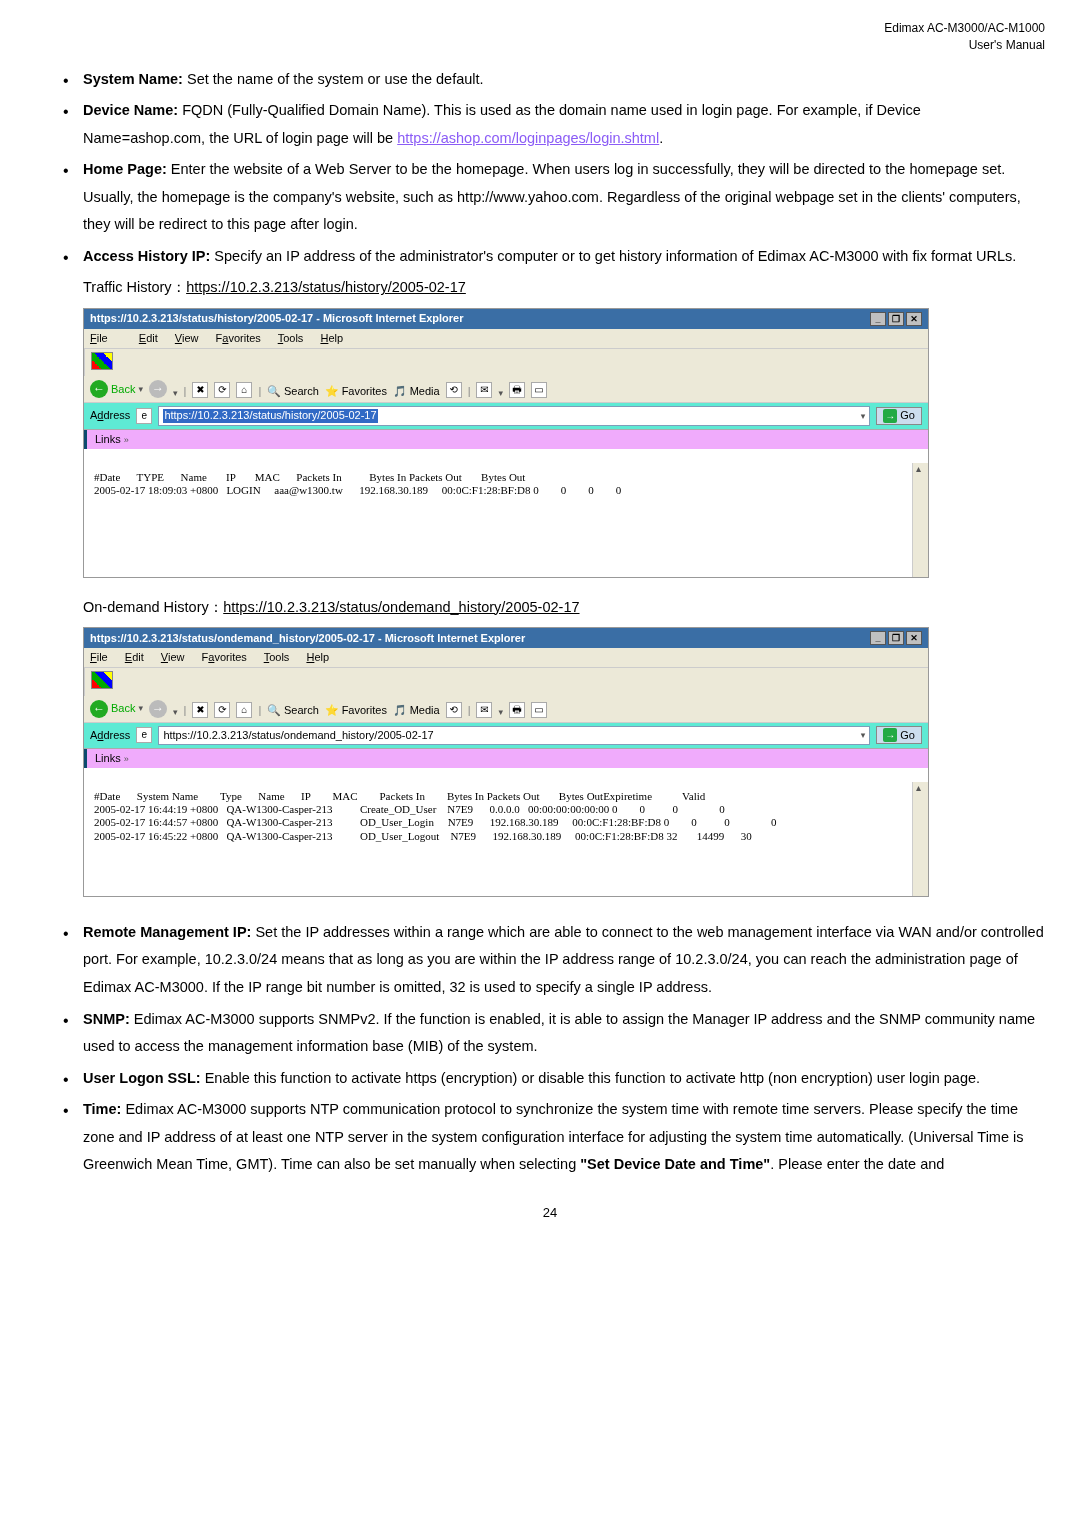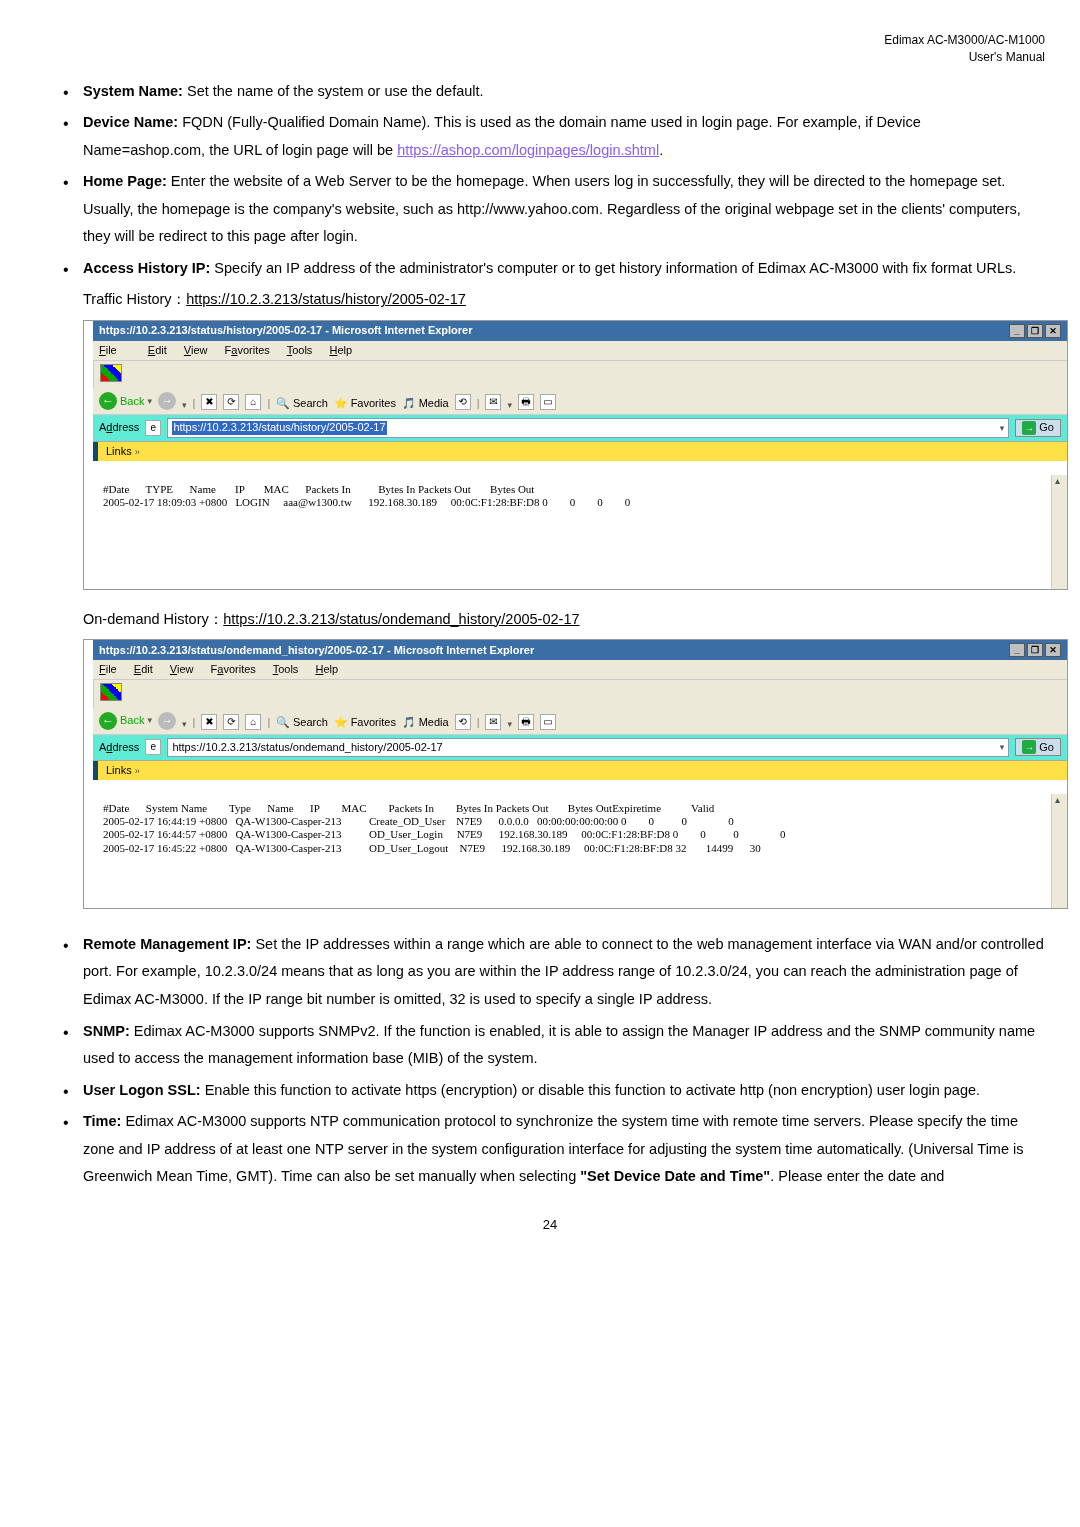--- a/index.html
+++ b/index.html
@@ -10,43 +10,41 @@
     color: #000;
     background: #fff;
     width: 1080px;
     padding: 20px 35px 10px 55px;
   }
   .header-right {
     text-align: right;
     font-size: 12px;
     line-height: 1.4;
     margin-bottom: 12px;
-    margin-top: 12px;
   }
   ul.top { list-style: none; padding-left: 0; }
   ul.top > li { position: relative; padding-left: 28px; margin-bottom: 4px; }
   ul.top > li::before {
     content: "•";
     position: absolute;
     left: 8px;
     top: 0;
     font-size: 16px;
   }
   .b { font-weight: bold; }
   a.link { color: #8b5cf6; text-decoration: underline; }
   .u { text-decoration: underline; color: #000; }
   .ie-shot {
     margin: 6px 0 16px 28px;
     border: 1px solid #999;
     font-family: Tahoma, Arial, sans-serif;
     font-size: 11px;
     line-height: 1.2;
     background: #fff;
-    width: 985px;
-    padding-left: 9px;
+    width: 846px;
   }
   .titlebar {
     background: linear-gradient(#3a6ea5, #3a6ea5);
     background: #3a6ea5;
     color: #fff;
     padding: 3px 6px;
     display: flex;
     justify-content: space-between;
     align-items: center;
     font-weight: bold;
@@ -141,21 +139,21 @@
   .sub-indent { padding-left: 28px; margin: 4px 0 2px 0; }
   .win-logo {
     width:22px; height:18px;
     display:inline-block;
     background: linear-gradient(45deg,#f00 25%, #0a0 25% 50%, #00f 50% 75%, #ff0 75%);
     border:1px solid #888;
   }
   .logo-cell { background:#ece9d8; padding:3px 6px; border-left:1px solid #ccc; }
   .bar-row { display:flex; align-items:stretch;flex-direction:column; }
   .bar-row > .grow { flex:1; }
-  .links-lbl { background:#fde047; padding:3px 8px; border-left:5px solid #0c4a6e; font-size:11px; }
+  .links-lbl { background:#f0abfc; padding:3px 8px; border-left:3px solid #0c4a6e; font-size:11px; }
   .chev{ font-size:9px; color:#555; }
   .page-num { text-align:center; font-size:13px; margin-top:22px; }
 </style>
 </head>
 <body>
 
 <div class="header-right">
   <div>Edimax  AC-M3000/AC-M1000</div>
   <div>User's Manual</div>
 </div>

